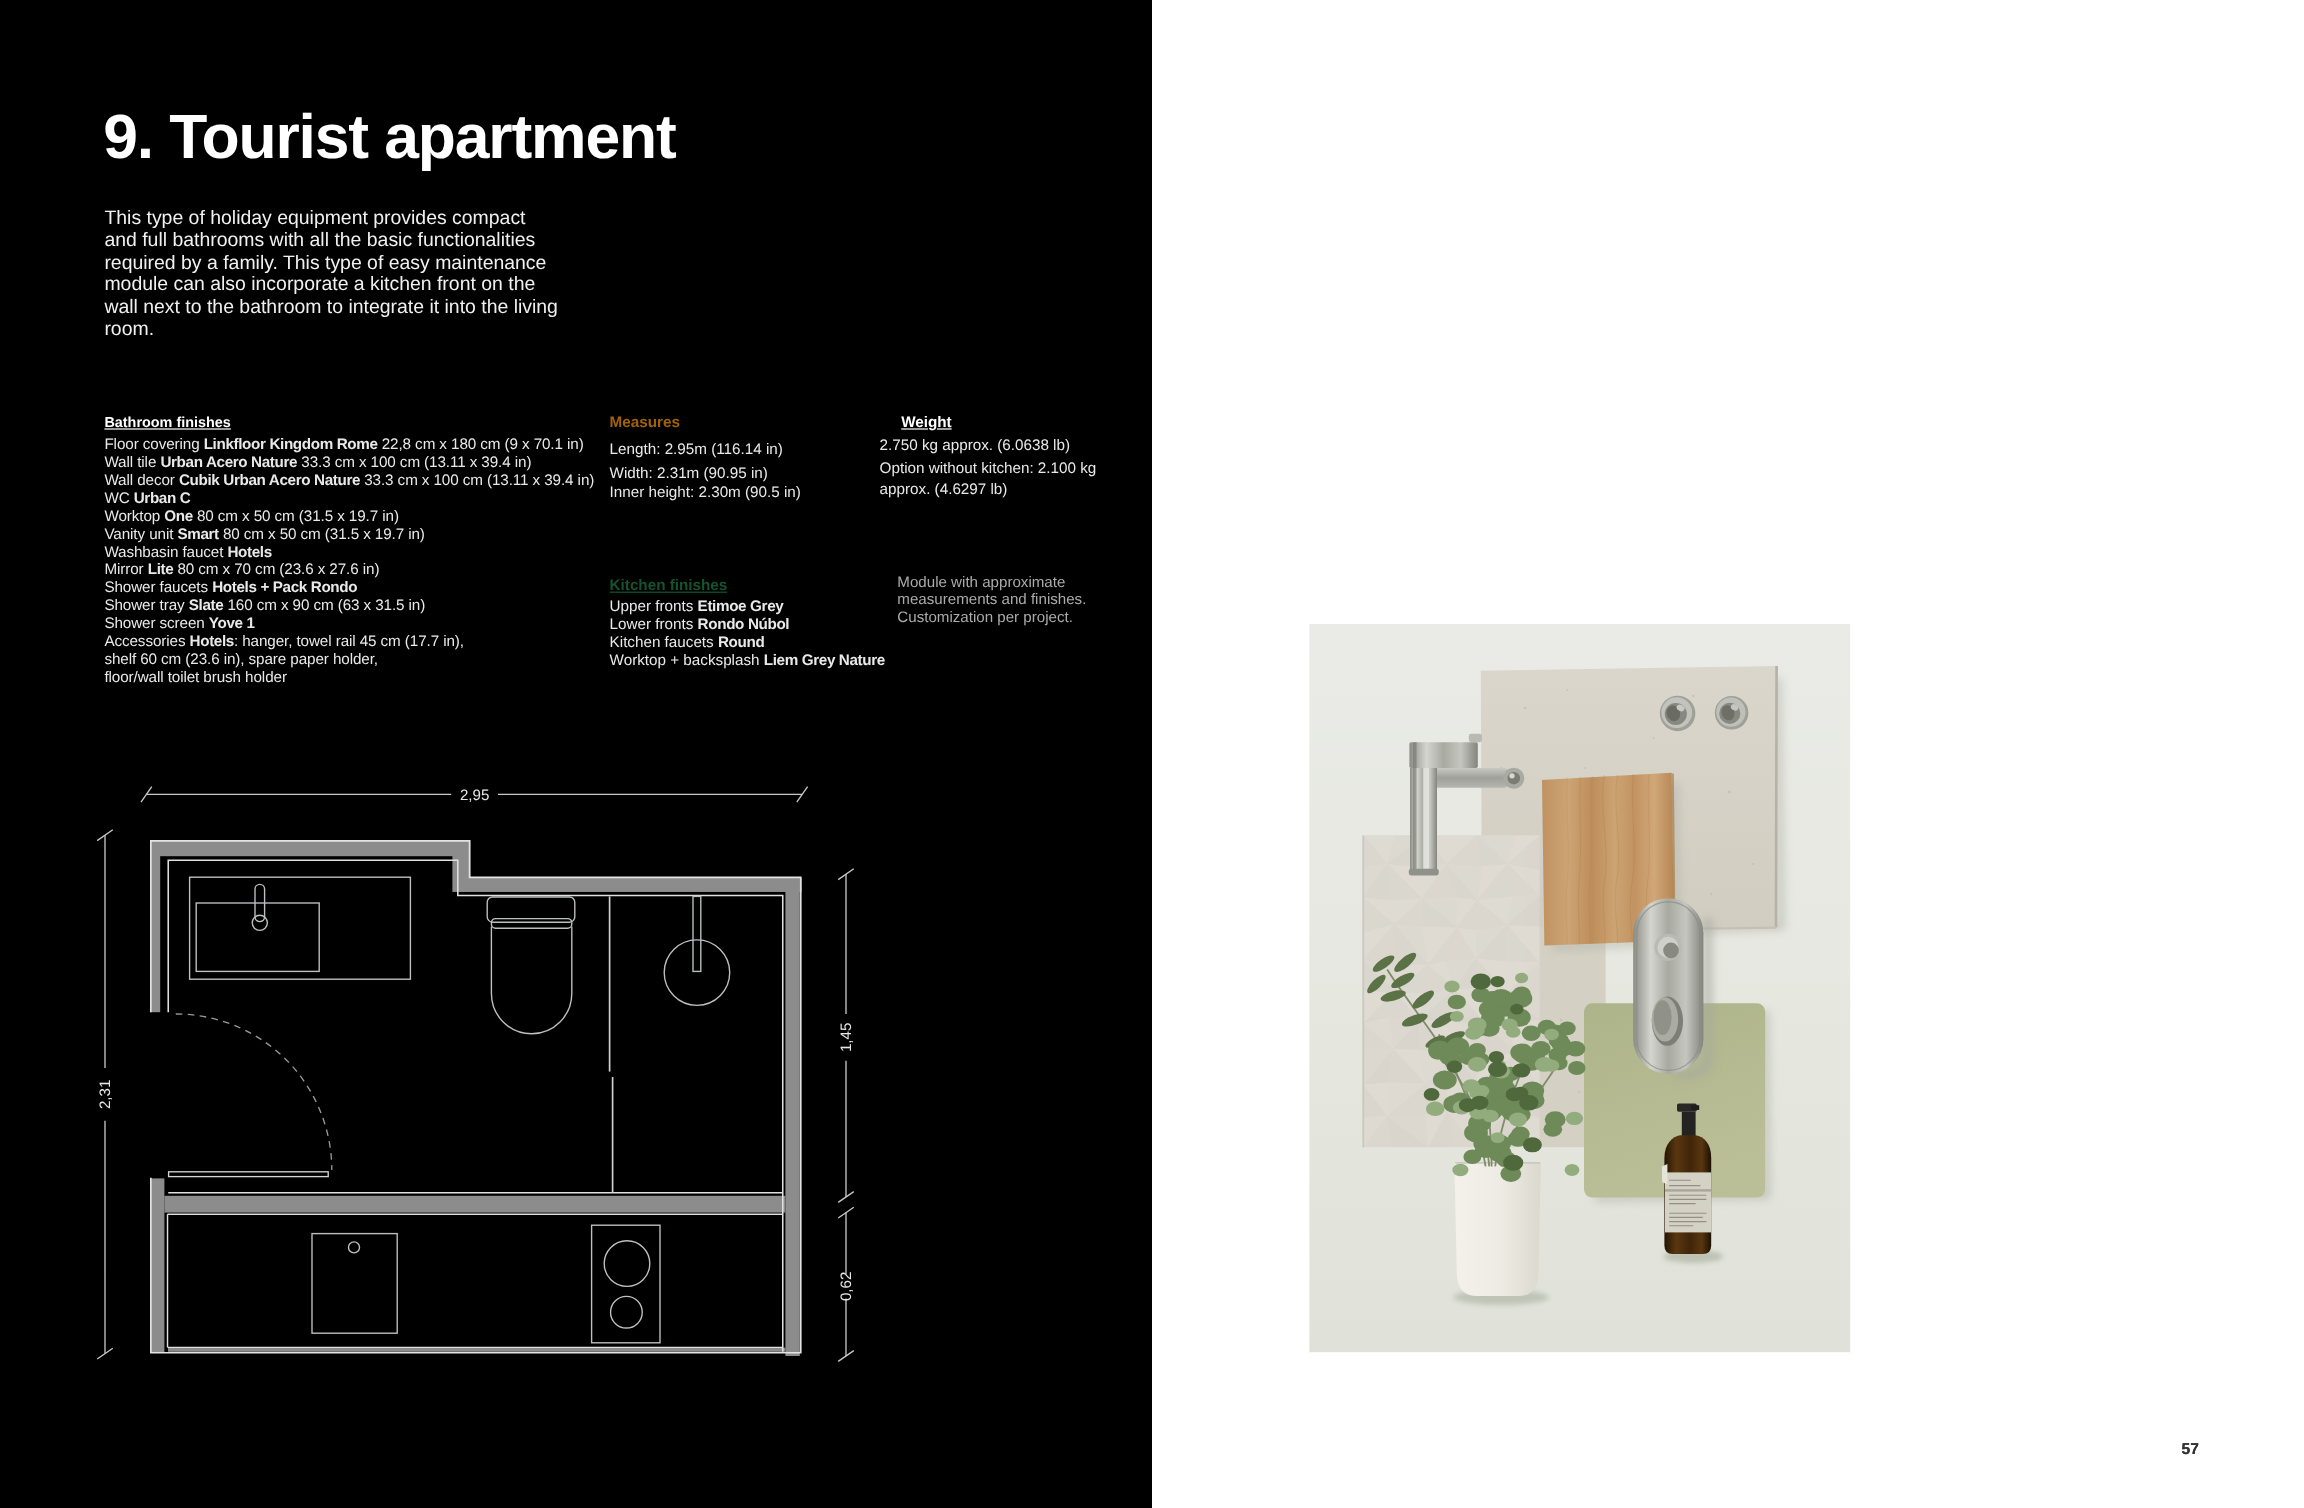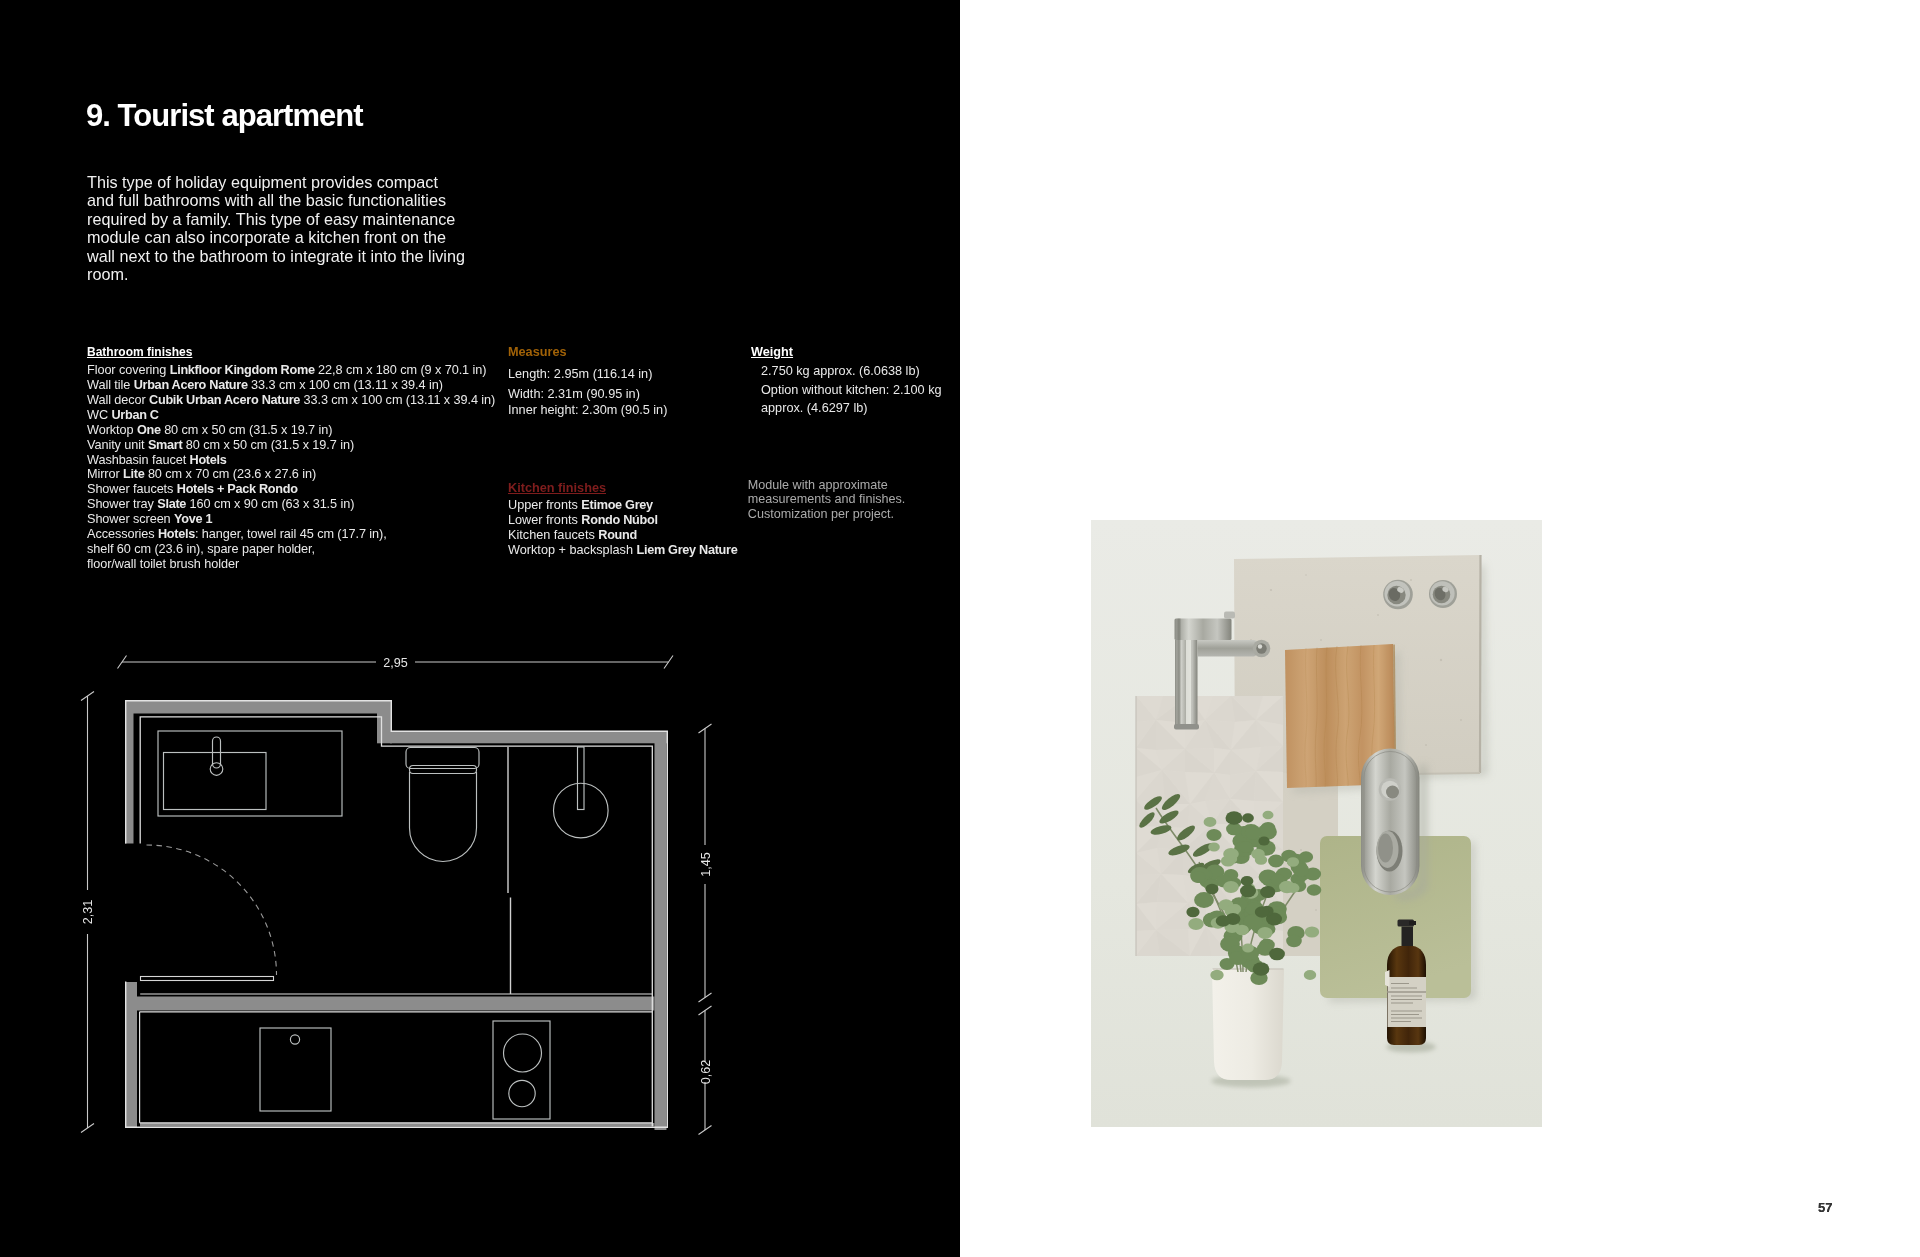--- a/index.html
+++ b/index.html
@@ -5,21 +5,21 @@
   html,body{margin:0;padding:0;}
   body{width:1920px;height:1257px;background:#ffffff;font-family:"Liberation Sans",sans-serif;position:relative;overflow:hidden;}
   .abs{position:absolute;}
   b{font-weight:bold;letter-spacing:-0.3px;}
 </style>
 </head>
 <body>
 
 <div class="abs" style="left:0;top:0;width:960px;height:1257px;background:#000;"></div>
 
-<div class="abs" style="left:86px;top:95px;color:#fff;font-size:31px;font-weight:bold;letter-spacing:-0.95px;line-height:41.5px;">9. Tourist apartment</div>
+<div class="abs" style="left:86px;top:95px;color:#fff;font-size:52px;font-weight:bold;letter-spacing:-0.95px;line-height:41.5px;">9. Tourist apartment</div>
 
 <div class="abs" style="left:87px;top:173px;color:#f0f0f0;font-size:16.2px;line-height:18.4px;letter-spacing:0px;">This type of holiday equipment provides compact<br>and full bathrooms with all the basic functionalities<br>required by a family. This type of easy maintenance<br>module can also incorporate a kitchen front on the<br>wall next to the bathroom to integrate it into the living<br>room.</div>
 
 <div class="abs" style="left:87px;top:344.7px;color:#fff;font-size:12px;line-height:14.9px;font-weight:bold;text-decoration:underline;">Bathroom finishes</div>
 
 <div class="abs" style="left:87px;top:363.1px;color:#e9e9e9;font-size:12.7px;line-height:14.9px;letter-spacing:-0.08px;">
 Floor covering <b>Linkfloor Kingdom Rome</b> 22,8 cm x 180 cm (9 x 70.1 in)<br>
 Wall tile <b>Urban Acero Nature</b> 33.3 cm x 100 cm (13.11 x 39.4 in)<br>
 Wall decor <b>Cubik Urban Acero Nature</b> 33.3 cm x 100 cm (13.11 x 39.4 in)<br>
 WC <b>Urban C</b><br>
@@ -33,30 +33,30 @@
 Accessories <b>Hotels</b>: hanger, towel rail 45 cm (17.7 in),<br>
 shelf 60 cm (23.6 in), spare paper holder,<br>
 floor/wall toilet brush holder
 </div>
 
 <div class="abs" style="left:508px;top:344.7px;color:#a16207;font-size:12.7px;line-height:14.9px;font-weight:bold;">Measures</div>
 
 <div class="abs" style="left:508px;top:366.7px;color:#e9e9e9;font-size:12.7px;line-height:14.9px;">Length: 2.95m (116.14 in)</div>
 <div class="abs" style="left:508px;top:387.4px;color:#e9e9e9;font-size:12.7px;line-height:15.3px;">Width: 2.31m (90.95 in)<br>Inner height: 2.30m (90.5 in)</div>
 
-<div class="abs" style="left:508px;top:480.6px;color:#7f1d1d;font-size:12.7px;line-height:14.9px;font-weight:bold;text-decoration:underline;">Kitchen finishes</div>
+<div class="abs" style="left:508px;top:480.6px;color:#14532d;font-size:12.7px;line-height:14.9px;font-weight:bold;text-decoration:underline;">Kitchen finishes</div>
 
 <div class="abs" style="left:508px;top:497.8px;color:#e9e9e9;font-size:12.7px;line-height:14.9px;">Upper fronts <b>Etimoe Grey</b><br>
 Lower fronts <b>Rondo Núbol</b><br>
 Kitchen faucets <b>Round</b><br>
 Worktop + backsplash <b>Liem Grey Nature</b></div>
 
 <div class="abs" style="left:751px;top:345px;color:#fff;font-size:12.7px;line-height:14.9px;font-weight:bold;text-decoration:underline;">Weight</div>
 
-<div class="abs" style="left:733px;top:361.8px;color:#e9e9e9;font-size:12.7px;line-height:18.8px;margin-left:28px;">2.750 kg approx. (6.0638 lb)<br>Option without kitchen: 2.100 kg<br>approx. (4.6297 lb)</div>
+<div class="abs" style="left:733px;top:361.8px;color:#e9e9e9;font-size:12.7px;line-height:18.8px;">2.750 kg approx. (6.0638 lb)<br>Option without kitchen: 2.100 kg<br>approx. (4.6297 lb)</div>
 
 <div class="abs" style="left:747.8px;top:477.5px;color:#ababab;font-size:12.6px;line-height:14.9px;">Module with approximate<br>measurements and finishes.<br>Customization per project.</div>
 
 <svg class="abs" style="left:0;top:0;" width="960" height="1257" viewBox="0 0 960 1257" fill="none">
 
   <g fill="#8c8c8c" stroke="none">
 
     <rect x="125" y="700" width="265" height="13.5"></rect>
 
     <rect x="377" y="700" width="15" height="43.3"></rect>

